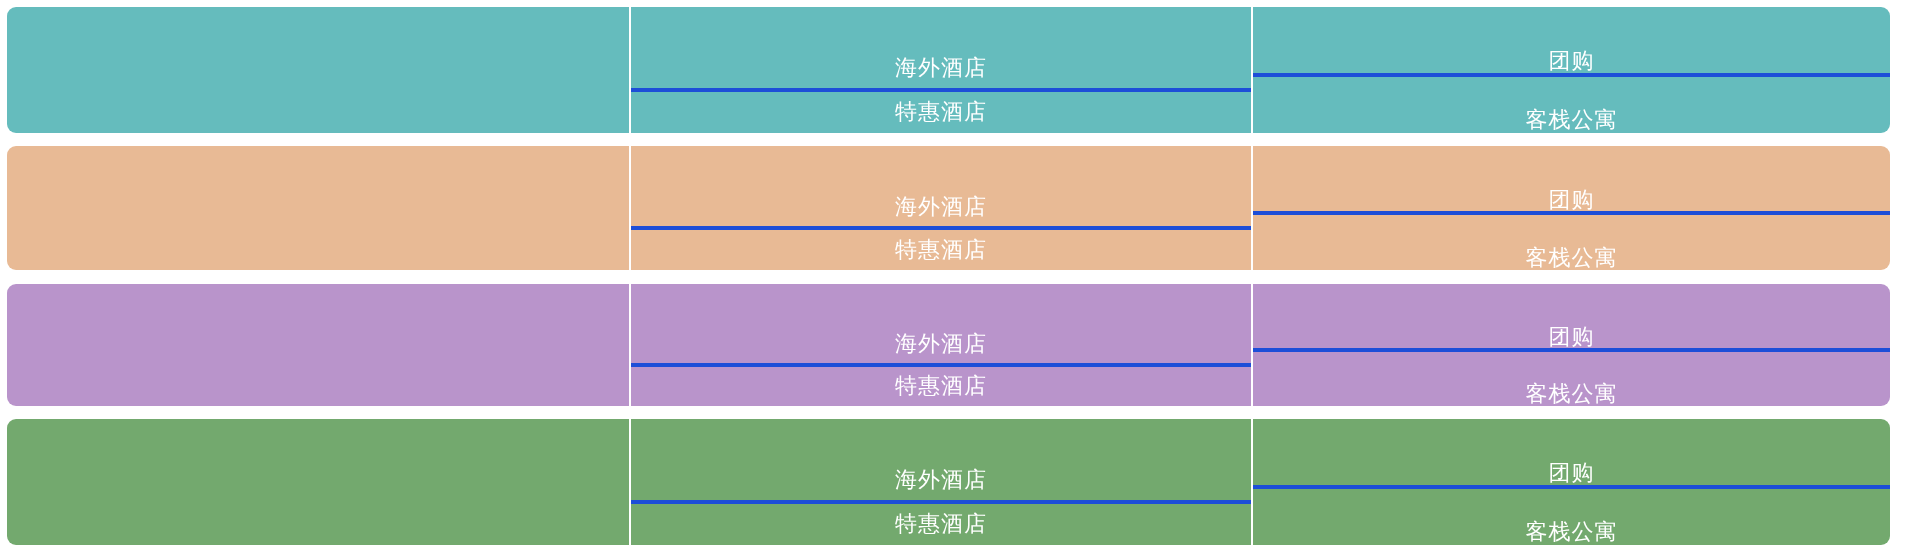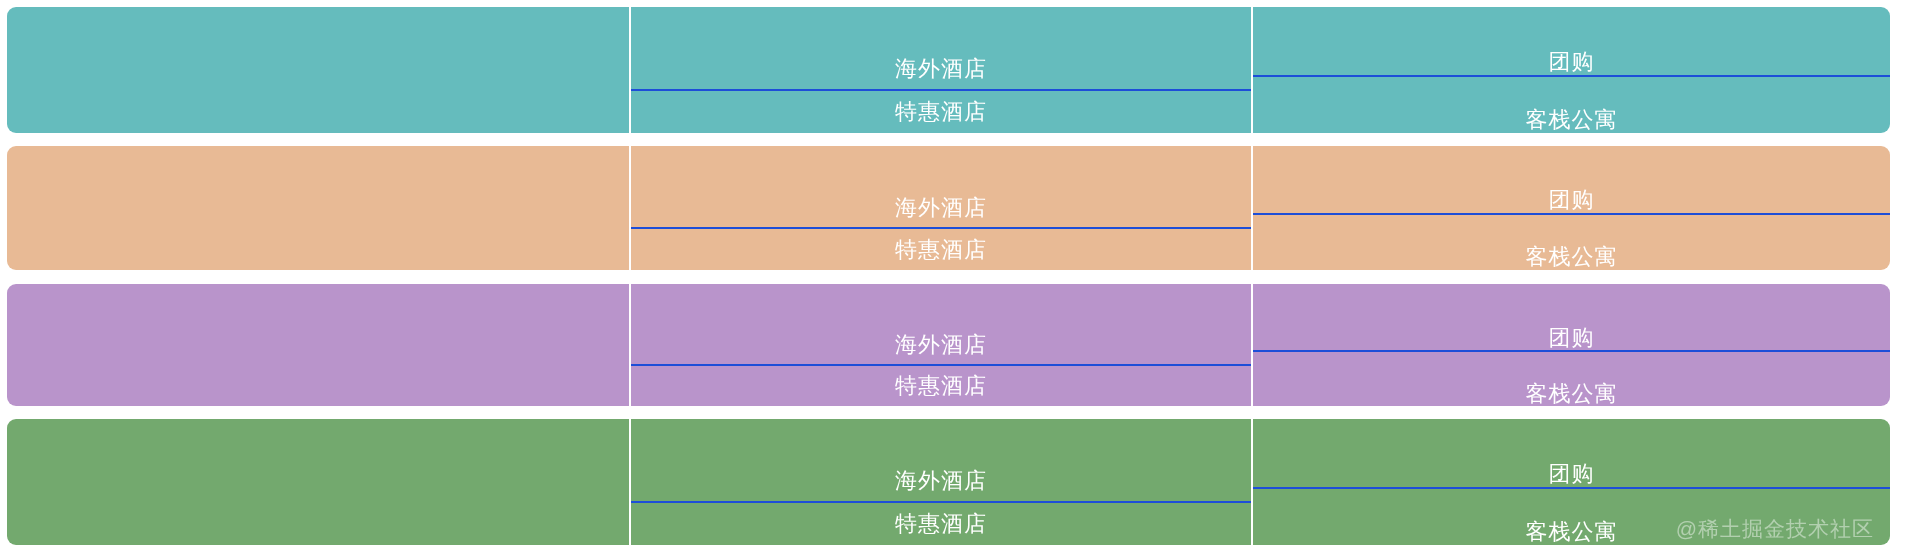--- a/index.html
+++ b/index.html
@@ -68,21 +68,21 @@
     display: flex;
     align-items: center;
     justify-content: center;
     color: #ffffff;
     font-size: 22px;
     line-height: 1;
     letter-spacing: 1px;
     box-sizing: border-box;
   }
   .cell-top {
-    border-bottom: 2px solid #1d4ed8;
+    border-bottom: 4px solid #1d4ed8;
     margin-top: 42px;
   }
 
   .watermark {
     position: absolute;
     right: 16px;
     bottom: 2px;
     font-size: 21px;
     color: rgba(255, 255, 255, 0.45);
     letter-spacing: 1px;
@@ -134,16 +134,15 @@
   <div class="panel panel-4">
     <div class="col-spacer"></div>
     <div class="col col-mid">
       <div class="cell cell-top">海外酒店</div>
       <div class="cell">特惠酒店</div>
     </div>
     <div class="col col-right">
       <div class="cell cell-top">团购</div>
       <div class="cell">客栈公寓</div>
     </div>
-    <div class="watermark">@稀土掘金技术社区</div>
   </div>
 
 </div>
 
 </body></html>

